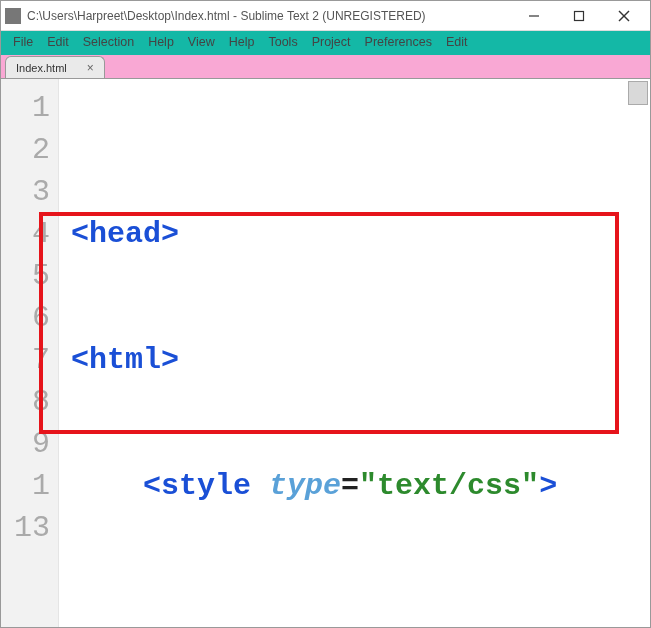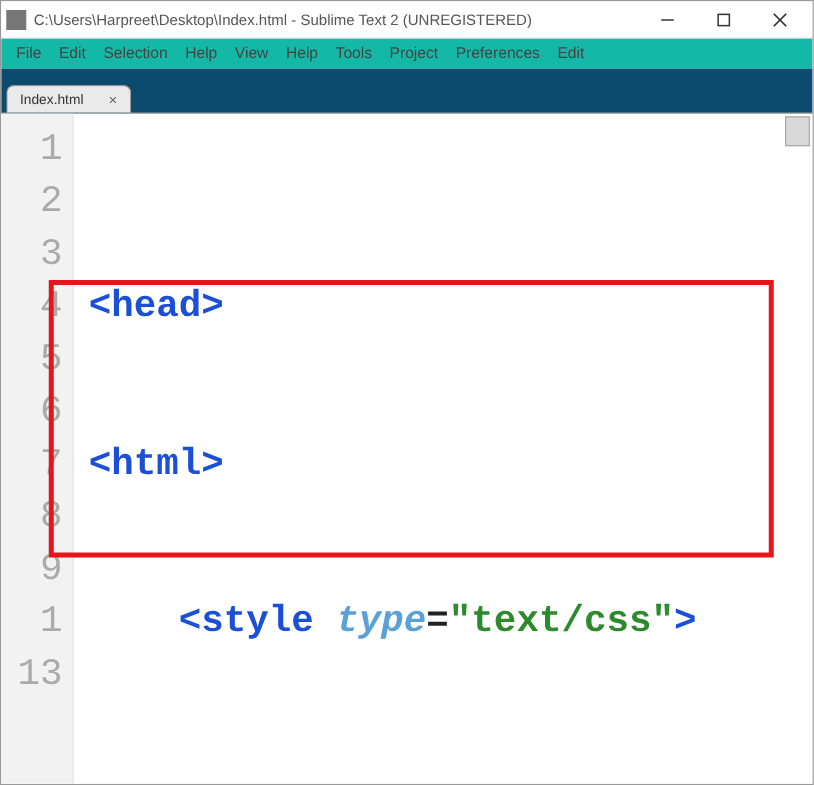--- a/index.html
+++ b/index.html
@@ -38,22 +38,22 @@
   .winbtn svg { display: block; }
   .menubar {
     display: flex; align-items: center;
     padding: 2px 6px 4px;
     font-size: 12.5px; color: #444;
     background: #14b8a6;
     gap: 2px;
   }
   .menubar span { padding: 2px 6px; }
   .tabbar {
-    background: #0c4a6e;
-    height: 36px;
+    background: #f9a8d4;
+    height: 24px;
     display: flex; align-items: flex-end;
     padding-left: 4px;
     border-bottom: 1px solid #999;
   }
   .tab {
     background: #eaeaea;
     border: 1px solid #999; border-bottom: none;
     border-radius: 6px 6px 0 0;
     height: 22px; display: flex; align-items: center;
     padding: 0 10px;

